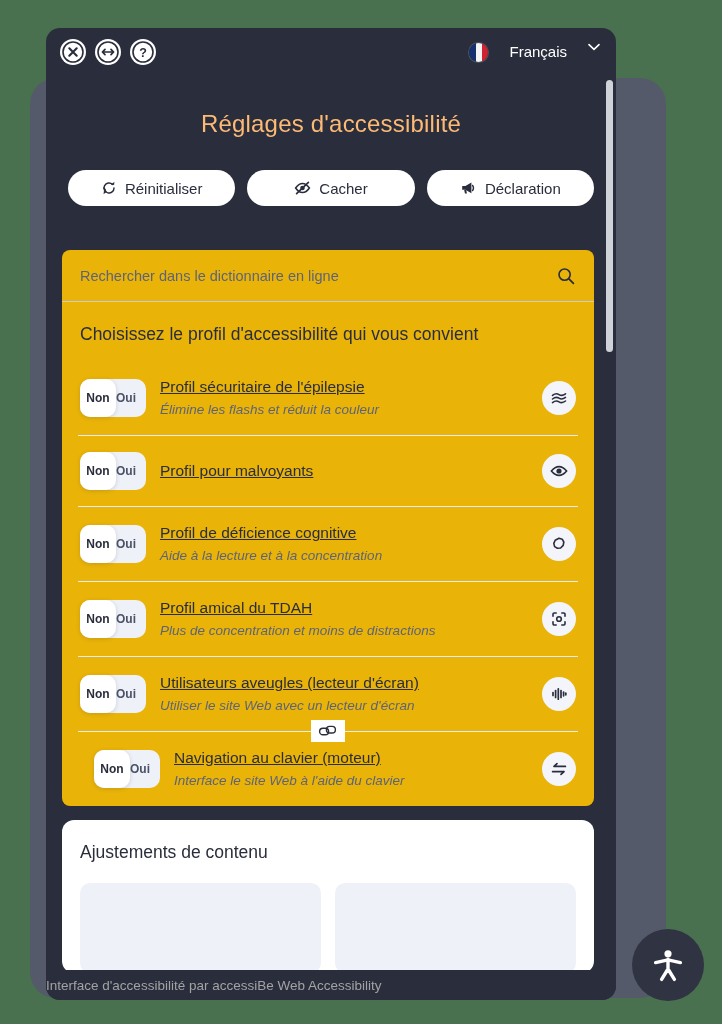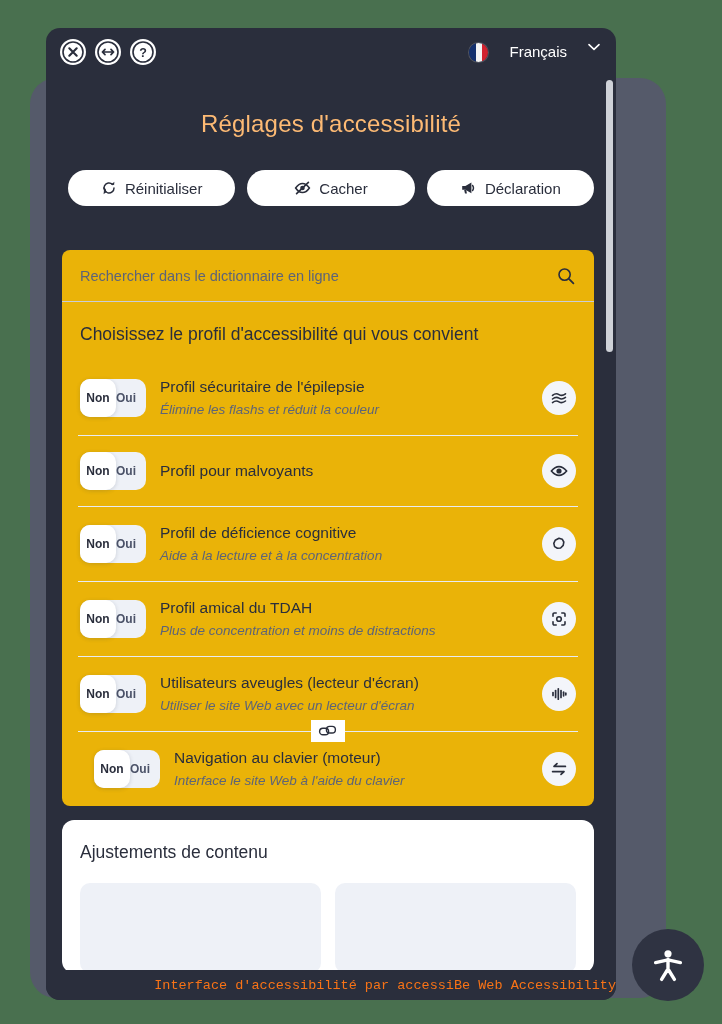--- a/index.html
+++ b/index.html
@@ -215,20 +215,21 @@
     text-align: center;
   }
   .toggle .opt.off { color: #2a2e3c; }
   .toggle .opt.on { color: #4b5268; width: 16px; }
 
   .row-text { flex: 1; min-width: 0; }
   .row-title {
     font-size: 15.5px;
     color: #2a2e3c;
     line-height: 1.3;
+    text-decoration: underline;
   }
   .row-desc {
     font-size: 13.5px;
     color: #5d6478;
     margin-top: 4px;
     line-height: 1.32;
     font-style: italic;
   }
 
   .row-icon {
@@ -294,24 +295,23 @@
   .footer {
     position: absolute;
     left: 46px;
     bottom: 24px;
     width: 570px;
     height: 30px;
     background: #2a2e3c;
     border-radius: 0 0 14px 14px;
     display: flex;
     align-items: center;
-    justify-content: flex-end;
-    color: #f97316;
+    justify-content: flex-start;
+    color: #a3a3a3;
     font-size: 13.5px;
-    font-family: Liberation Mono, monospace;
   }
 
   
   .fab {
     position: absolute;
     right: 18px;
     bottom: 23px;
     width: 72px; height: 72px;
     border-radius: 50%;
     background: #2f3342;

